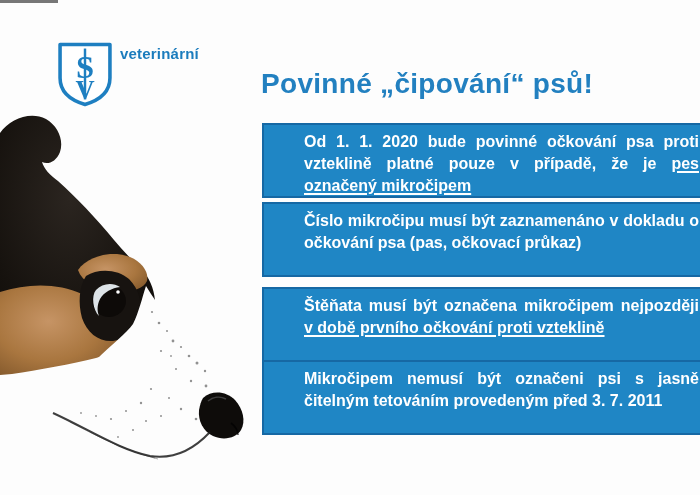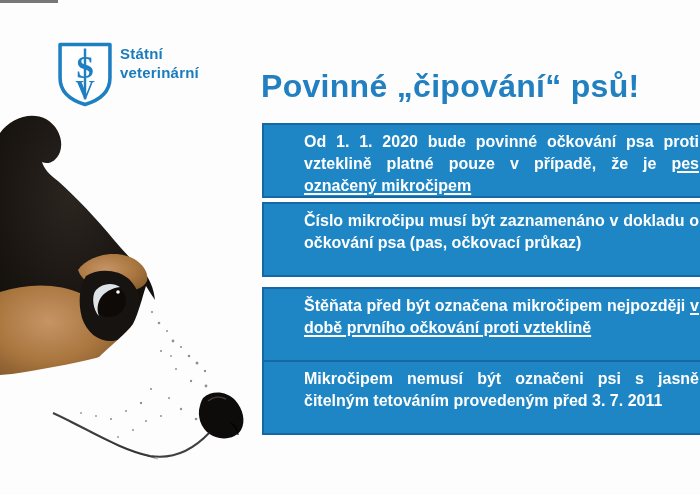--- a/index.html
+++ b/index.html
@@ -25,21 +25,21 @@
     position: absolute; left: 120px; top: 44px;
     color: #1b7cbd; font-weight: bold;
     font-size: 15px; line-height: 19px;
     letter-spacing: .2px;
   }
   
   .poster-title {
     position: absolute; left: 261px; top: 68px;
     width: 430px;
     color: #2280c0;
-    font-size: 32px; font-weight: bold;
+    font-size: 28px; font-weight: bold;
     letter-spacing: .3px;
     white-space: nowrap;
   }
   
   .info-box {
     position: absolute; left: 262px;
     width: 450px; height: 75px;
     background: #1f86c5;
     border: 2px solid #1668a4;
     color: #ffffff;
@@ -73,34 +73,33 @@
 <div class="scan-artifact"></div>
 
 <svg class="logo-shield" viewBox="0 0 55 64" xmlns="http://www.w3.org/2000/svg" aria-hidden="true">
   <path d="M 3,3 H 52 V 36 C 52,50 41,58 27.5,62 C 14,58 3,50 3,36 Z" fill="#ffffff" stroke="#1e7fc1" stroke-width="3.5" stroke-linejoin="round"></path>
   <line x1="27.5" y1="7" x2="27.5" y2="57" stroke="#1e7fc1" stroke-width="2.4"></line>
   <text x="27.5" y="36" text-anchor="middle" font-size="32" font-weight="bold" font-family="Liberation Serif, DejaVu Serif, serif" fill="#1e7fc1">S</text>
   <text x="27.5" y="57" text-anchor="middle" font-size="26" font-weight="bold" font-family="Liberation Serif, DejaVu Serif, serif" fill="#1e7fc1">V</text>
 </svg>
 
 <div class="logo-text">
-  <div>Státní</div>
   <div>veterinární</div>
 </div>
 
 <h1 class="poster-title">Povinné „čipování“ psů!</h1>
 
 <div class="info-box" id="box-0">
   <p><span>Od 1. 1. 2020 bude povinné očkování psa proti vzteklině platné pouze v případě, že je </span><span class="u">pes označený mikročipem</span></p>
 </div>
 <div class="info-box" id="box-1">
   <p><span>Číslo mikročipu musí být zaznamenáno v dokladu o očkování psa (pas, očkovací průkaz)</span></p>
 </div>
 <div class="info-box" id="box-2">
-  <p><span>Štěňata před být označena mikročipem nejpozději </span><span class="u">v době prvního očkování proti vzteklině</span></p>
+  <p><span>Štěňata musí být označena mikročipem nejpozději </span><span class="u">v době prvního očkování proti vzteklině</span></p>
 </div>
 <div class="info-box" id="box-3">
   <p><span>Mikročipem nemusí být označeni psi s jasně čitelným tetováním provedeným před 3. 7. 2011</span></p>
 </div>
 
 <svg class="dog-photo" viewBox="0 110 260 385" xmlns="http://www.w3.org/2000/svg" aria-hidden="true">
   <defs>
     <radialGradient id="tanGrad" cx="40%" cy="40%" r="80%">
       <stop offset="0%" stop-color="#c69465"></stop>
       <stop offset="55%" stop-color="#a9763f"></stop>

